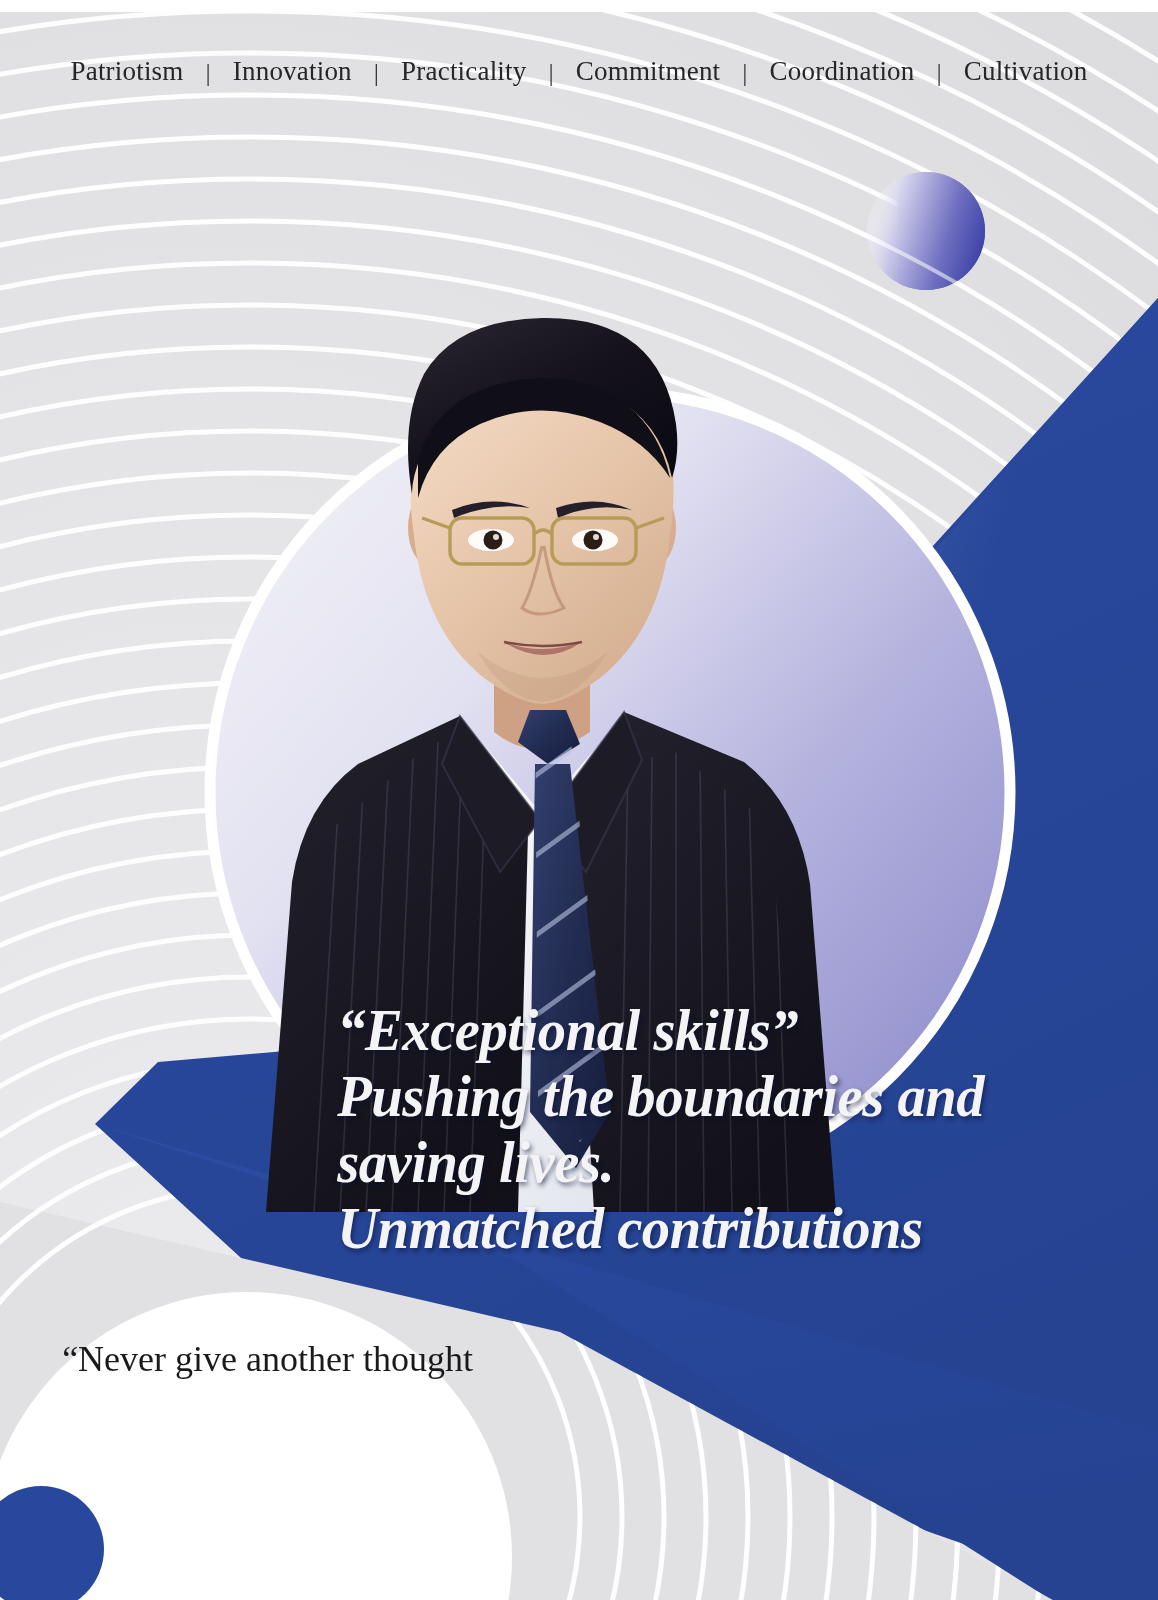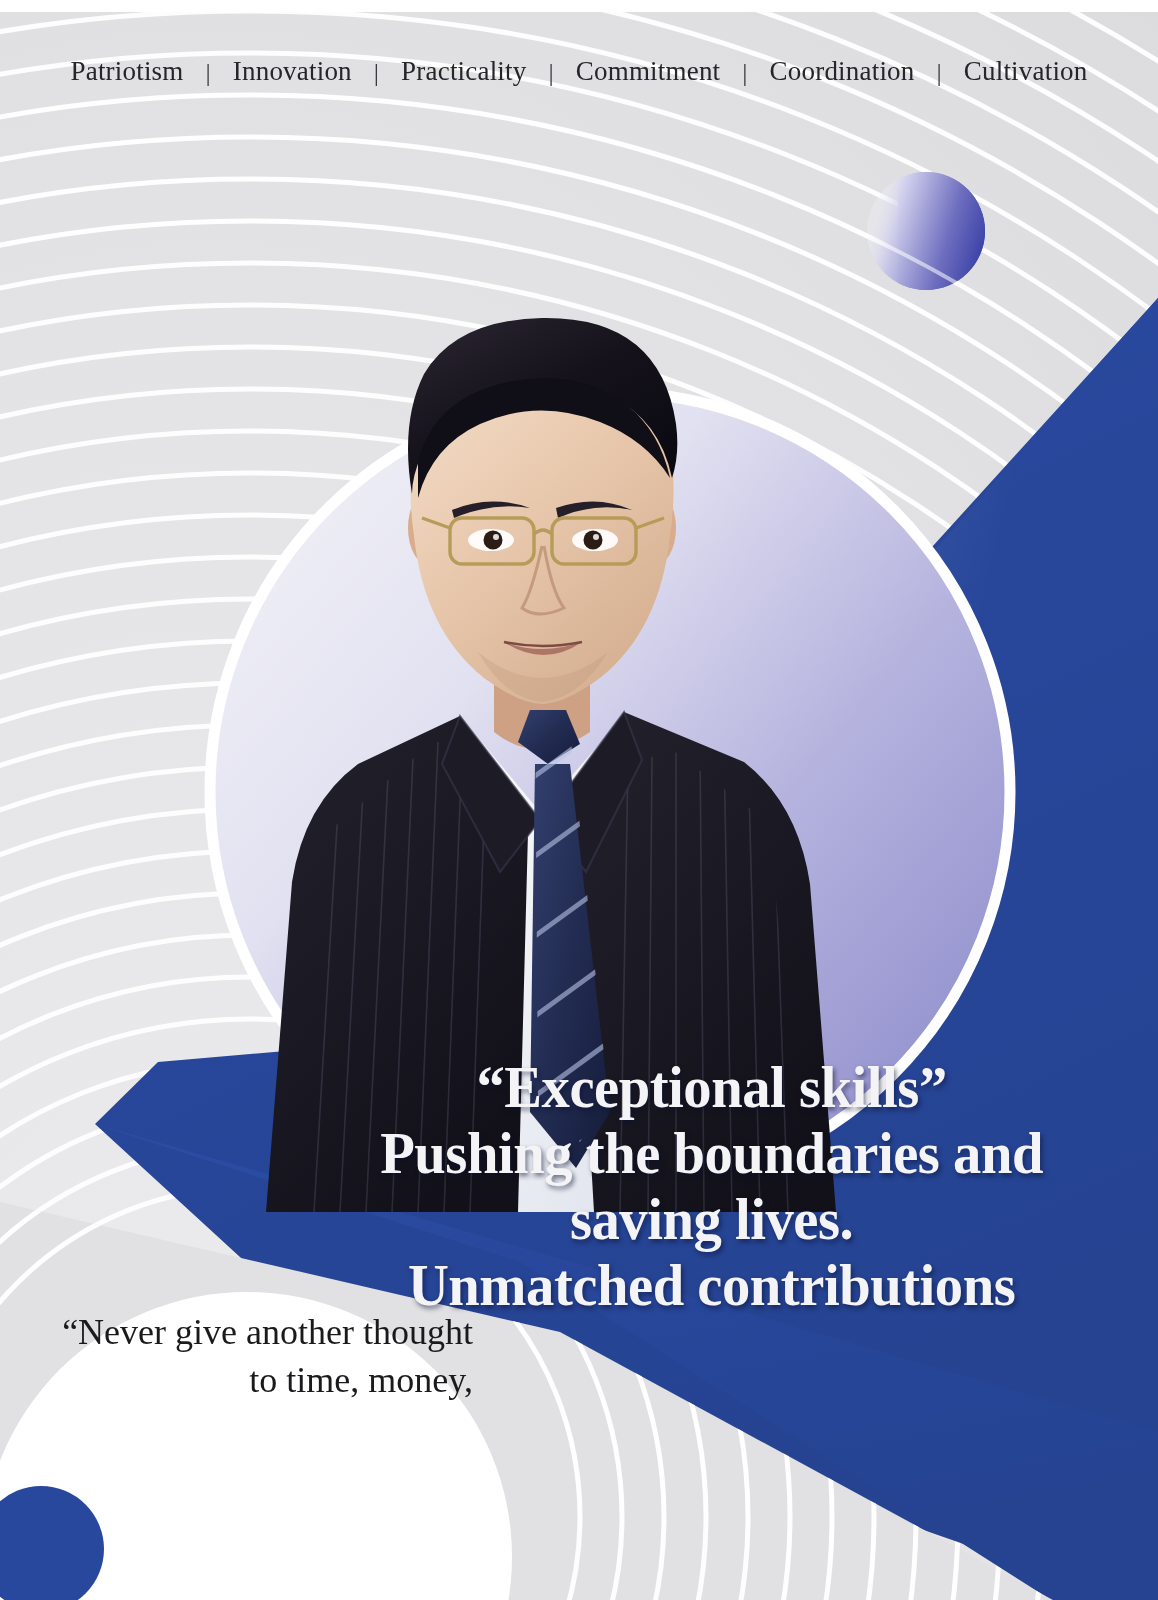--- a/index.html
+++ b/index.html
@@ -76,24 +76,25 @@
     transform: scaleX(0.91);
     transform-origin: left center;
     white-space: nowrap;
   }
   #credentials { margin-top: 5px; }
 
   
   #tagline {
     position: absolute;
     right: 72px;
-    top: 1042px;
+    top: 985px;
     width: 780px;
-    text-align: center;
+    text-align: left;
     z-index: 40;
+    font-style: italic;
   }
   #tagline .tl {
     font-family: "Liberation Serif", serif;
     font-weight: bold;
     font-size: 59px;
     line-height: 66px;
     color: #f4f4f6;
     margin: 0;
     letter-spacing: -0.5px;
     transform: scaleX(0.96);
@@ -119,21 +120,21 @@
     top: 1474px;
     width: 126px;
     height: 126px;
     border-radius: 50%;
     background: #27489c;
     z-index: 26;
   }
   #quote-text {
     position: absolute;
     left: 28px;
-    top: 1296px;
+    top: 1323px;
     width: 445px;
     text-align: right;
     font-family: "Liberation Serif", serif;
     font-size: 36px;
     line-height: 48px;
     color: #1a1a1c;
     z-index: 28;
   }
   #quote-text p { margin: 0; white-space: nowrap; }
 
@@ -454,16 +455,15 @@
     <p class="tl">“Exceptional skills”</p>
     <p class="tl">Pushing the boundaries and</p>
     <p class="tl">saving lives.</p>
     <p class="tl">Unmatched contributions</p>
   </div>
 
   <div id="quote-circle"></div>
   <div id="quote-dot"></div>
   <div id="quote-text">
     <p>“Never give another thought</p>
-    <p>to time, money,</p>
   </div>
 
 </div>
 
 </body></html>

